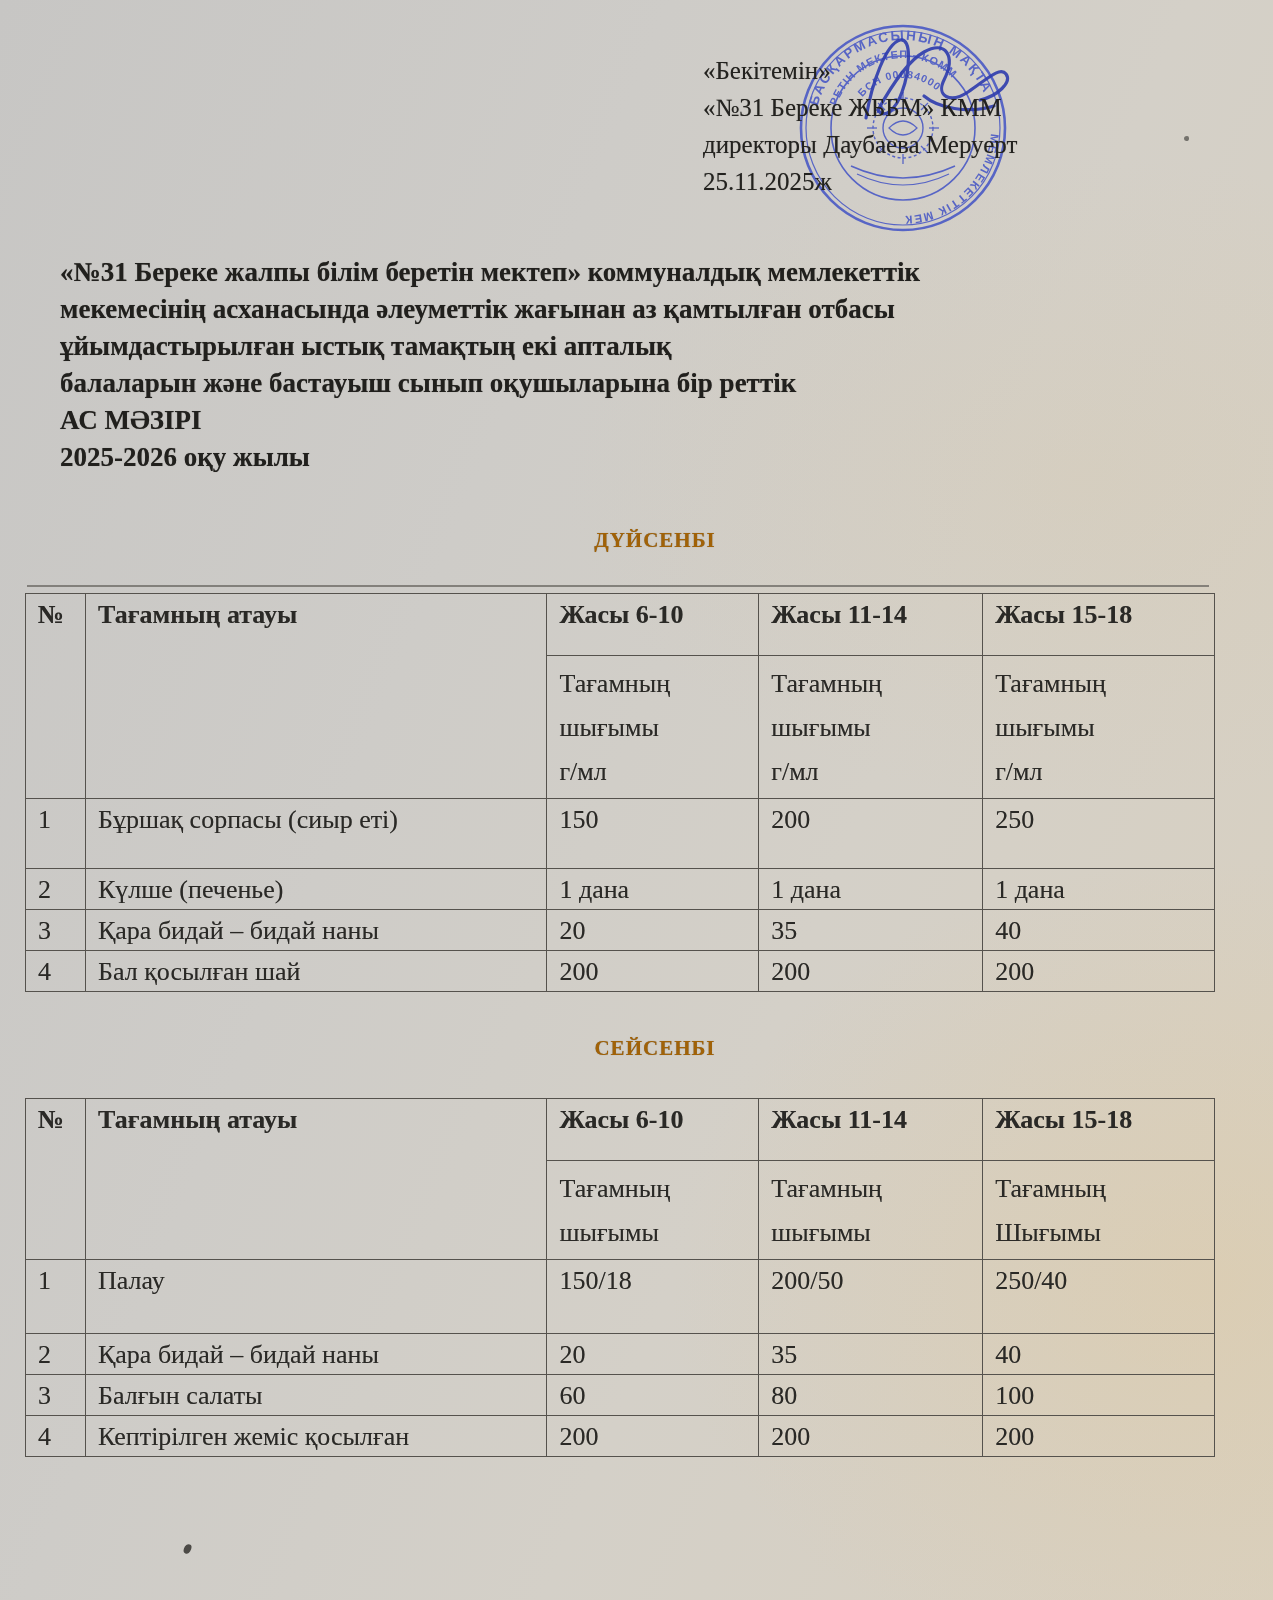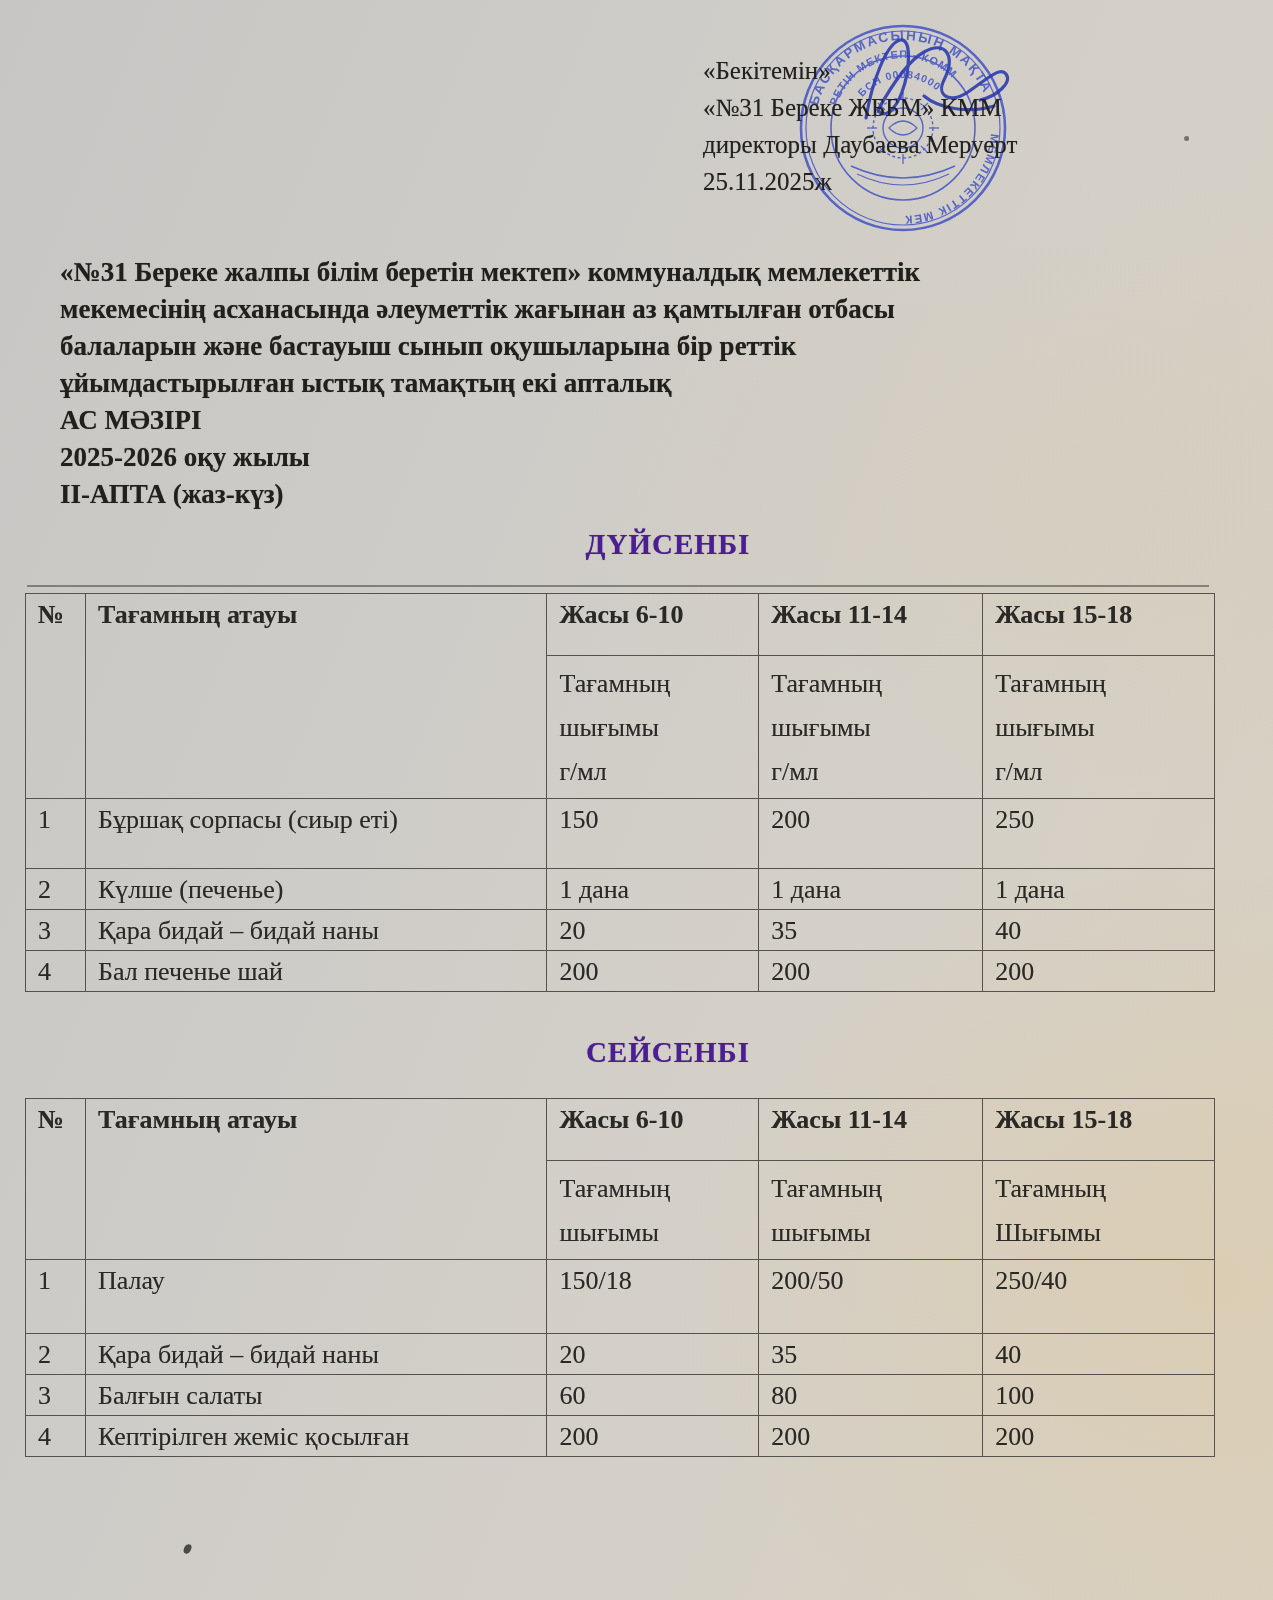--- a/index.html
+++ b/index.html
@@ -24,22 +24,22 @@
   .signature{position:absolute;left:828px;top:22px;width:200px;height:130px;opacity:.9;}
   
   .title-block{
     position:absolute;left:60px;top:254px;width:1190px;text-align:left;
     font-weight:bold;font-size:27px;line-height:37px;color:#21201d;
     text-shadow:0 0 .7px rgba(40,38,35,.5);
   }
   .title-line{white-space:nowrap;}
   
   .day-heading{
-    position:absolute;left:73px;width:1190px;text-align:center;
-    font-weight:bold;font-size:29px;letter-spacing:1px;color:#4c1d95;
+    position:absolute;left:60px;width:1190px;text-align:center;
+    font-weight:bold;font-size:21px;letter-spacing:1px;color:#a16207;
     text-shadow:0 0 .7px rgba(40,38,35,.5);
   }
   .day-1{top:528px;}
   .day-2{top:1036px;}
   
   .menu-table{
     position:absolute;left:25px;width:1190px;border-collapse:collapse;
     font-size:26px;color:#2a2926;
     text-shadow:0 0 .6px rgba(45,44,40,.4);
   }
@@ -127,25 +127,24 @@
   <div class="approval">
     <div>«Бекітемін»</div>
     <div>«№31 Береке ЖББМ» КММ</div>
     <div>директоры Даубаева Меруерт</div>
     <div>25.11.2025ж</div>
   </div>
 
   <div class="title-block">
     <div class="title-line">«№31 Береке жалпы білім беретін мектеп» коммуналдық мемлекеттік</div>
     <div class="title-line">мекемесінің асханасында әлеуметтік жағынан аз қамтылған отбасы</div>
+    <div class="title-line">ұйымдастырылған ыстық тамақтың екі апталық</div>
     <div class="title-line">балаларын және бастауыш сынып оқушыларына бір реттік</div>
-    <div class="title-line">ұйымдастырылған ыстық тамақтың екі апталық</div>
     <div class="title-line">АС МӘЗІРІ</div>
     <div class="title-line">2025-2026 оқу жылы</div>
-    <div class="title-line">ІІ-АПТА (жаз-күз)</div>
   </div>
 
   <div class="day-heading day-1">ДҮЙСЕНБІ</div>
   <div class="hairline"></div>
 
   <table class="menu-table t1">
     <colgroup>
       <col class="col-no">
         <col class="col-dish">
         <col class="col-a1">
@@ -187,21 +186,21 @@
       </tr>
       <tr class="row-short">
         <td>3</td>
         <td>Қара бидай – бидай наны</td>
         <td>20</td>
         <td>35</td>
         <td>40</td>
       </tr>
       <tr class="row-short">
         <td>4</td>
-        <td>Бал печенье шай</td>
+        <td>Бал қосылған шай</td>
         <td>200</td>
         <td>200</td>
         <td>200</td>
       </tr>
     </tbody>
   </table>
 
   <div class="day-heading day-2">СЕЙСЕНБІ</div>
 
   <table class="menu-table t2">

